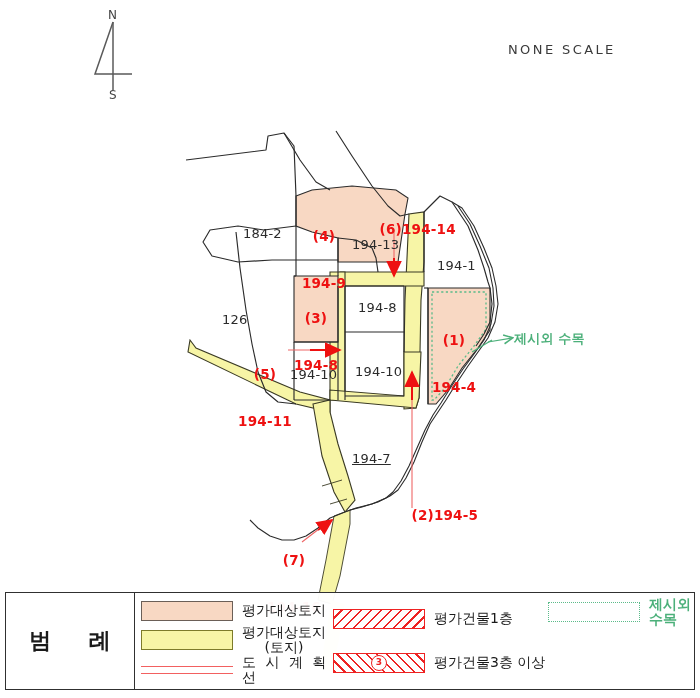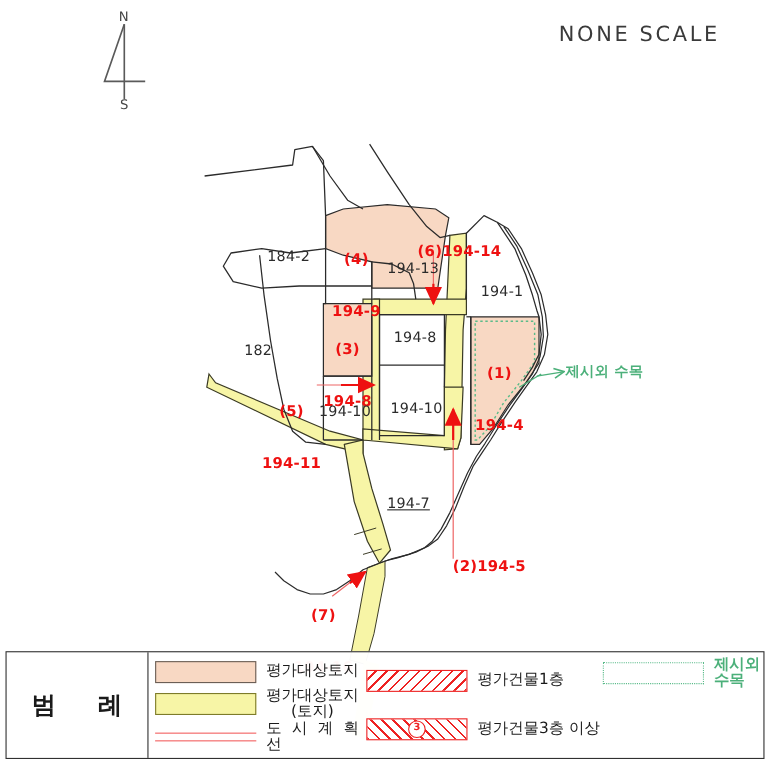--- a/index.html
+++ b/index.html
@@ -51,22 +51,22 @@
   }
   .lbl-red .pno { display: block; font-weight: bold; }
   .lbl-green {
     font-size: 13px;
     color: #4cb07a;
     font-weight: bold;
   }
   .scale-text {
     position: absolute;
     left: 508px;
-    top: 20px;
-    font-size: 19px;
+    top: 42px;
+    font-size: 13px;
     letter-spacing: 2.4px;
     color: #3a3a3a;
   }
   .compass-letter {
     position: absolute;
     font-size: 12px;
     color: #444444;
   }
 
   
@@ -89,21 +89,21 @@
     align-items: center;
     justify-content: center;
     flex: none;
   }
   #legend-title-cell .t {
     font-size: 22px;
     font-weight: bold;
     letter-spacing: 16px;
     text-indent: 16px;
     color: #1a1a1a;
-    font-family: Liberation Sans, sans-serif;
+    font-family: Liberation Serif, serif;
   }
   #legend-body {
     flex: 1;
     display: flex;
     flex-direction: row;
     align-items: stretch;
     padding: 4px 0 4px 6px;
     box-sizing: border-box;
   }
   .legend-col {
@@ -332,21 +332,21 @@
   <div class="lbl lbl-red" style="left:390px; top:492px; width:90px; text-align:center;">
     <span>(2)</span><span>194-5</span>
   </div>
 
   <div class="lbl lbl-red" style="left:262px; top:522px; width:64px;">
     <span class="pno">(7)</span>
     <span class="pno">194-16</span>
   </div>
 
   <div class="lbl lbl-plain" style="left:243px; top:227px;">184-2</div>
-  <div class="lbl lbl-plain" style="left:222px; top:313px;">182</div>
+  <div class="lbl lbl-plain" style="left:222px; top:313px;">126</div>
   <div class="lbl lbl-plain" style="left:352px; top:238px;">194-13</div>
   <div class="lbl lbl-plain" style="left:437px; top:259px;">194-1</div>
   <div class="lbl lbl-plain" style="left:358px; top:301px;">194-8</div>
   <div class="lbl lbl-plain" style="left:290px; top:368px;">194-10</div>
   <div class="lbl lbl-plain" style="left:355px; top:365px;">194-10</div>
   <div class="lbl lbl-plain" style="left:352px; top:452px;text-decoration:underline;">194-7</div>
 
   <div class="lbl lbl-green" style="left:514px; top:332px;">제시외 수목</div>
 </div>
 

